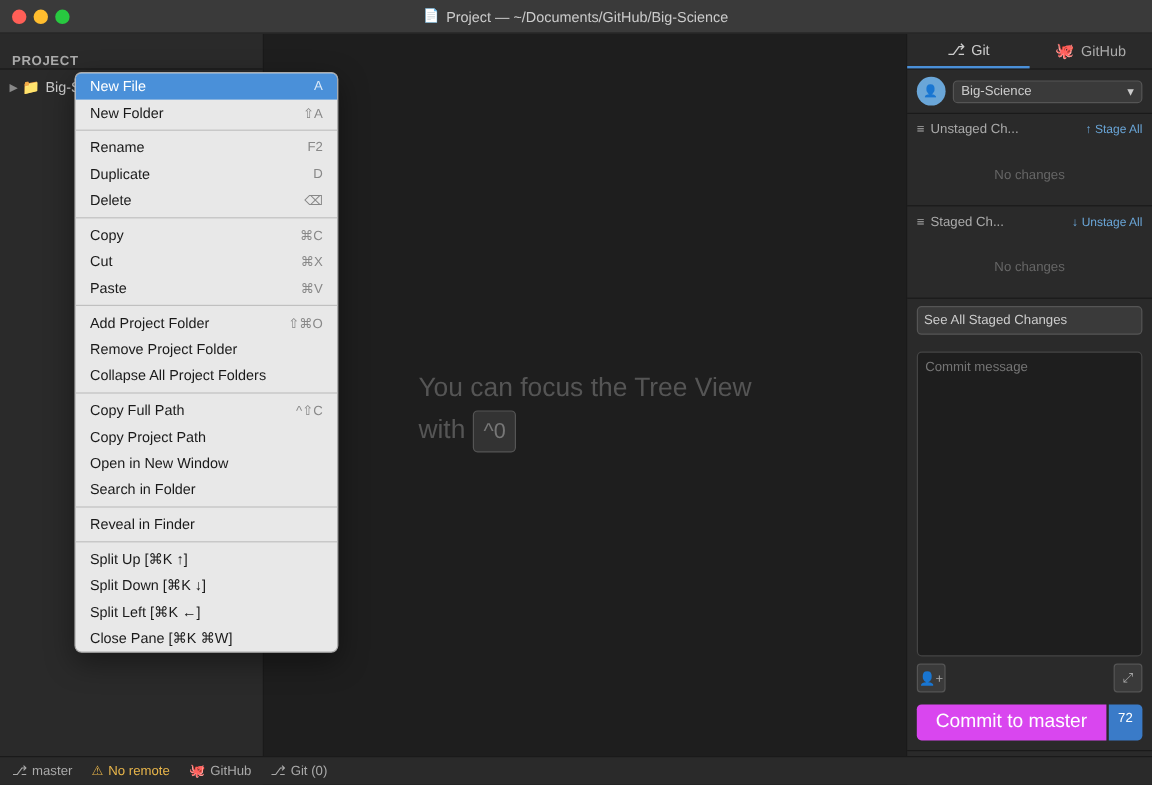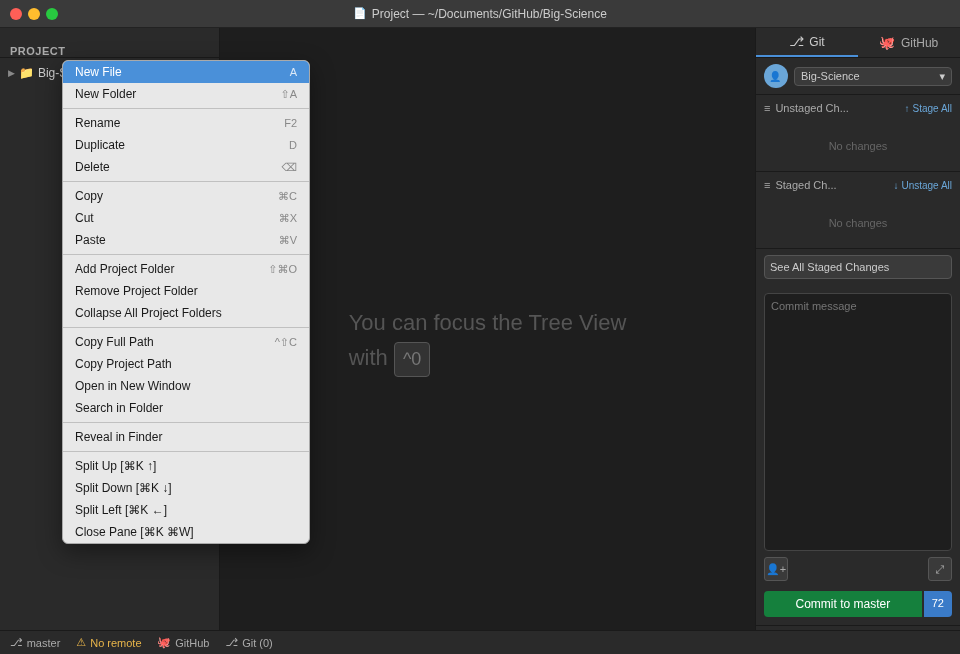--- a/index.html
+++ b/index.html
@@ -88,21 +88,21 @@
       cursor: pointer;
     }
     .sidebar-item .arrow { font-size: 9px; color: #888; }
     .sidebar-item .folder-icon { color: #6aa6d8; }
 
     
     .context-menu {
       position: absolute;
       left: 62px;
       top: 60px;
-      width: 248px;
+      width: 220px;
       background: #e8e8e8;
       border: 1px solid #aaa;
       border-radius: 6px;
       box-shadow: 0 8px 24px rgba(0,0,0,0.4);
       z-index: 100;
       overflow: hidden;
       color: #1a1a1a;
     }
     .menu-item {
       height: 22px;
@@ -295,26 +295,26 @@
       color: #aaa;
       font-size: 11px;
     }
     .commit-btn-row {
       display: flex;
       gap: 2px;
       margin-top: 4px;
     }
     .commit-main-btn {
       flex: 1;
-      background: #15803d;
+      background: #d946ef;
       color: white;
       border: none;
       border-radius: 4px 0 0 4px;
       padding: 6px;
-      font-size: 12px;
+      font-size: 16px;
       cursor: pointer;
       text-align: center;
     }
     .commit-count-btn {
       background: #3a7bc8;
       color: white;
       border: none;
       border-radius: 0 4px 4px 0;
       padding: 6px 8px;
       font-size: 11px;

